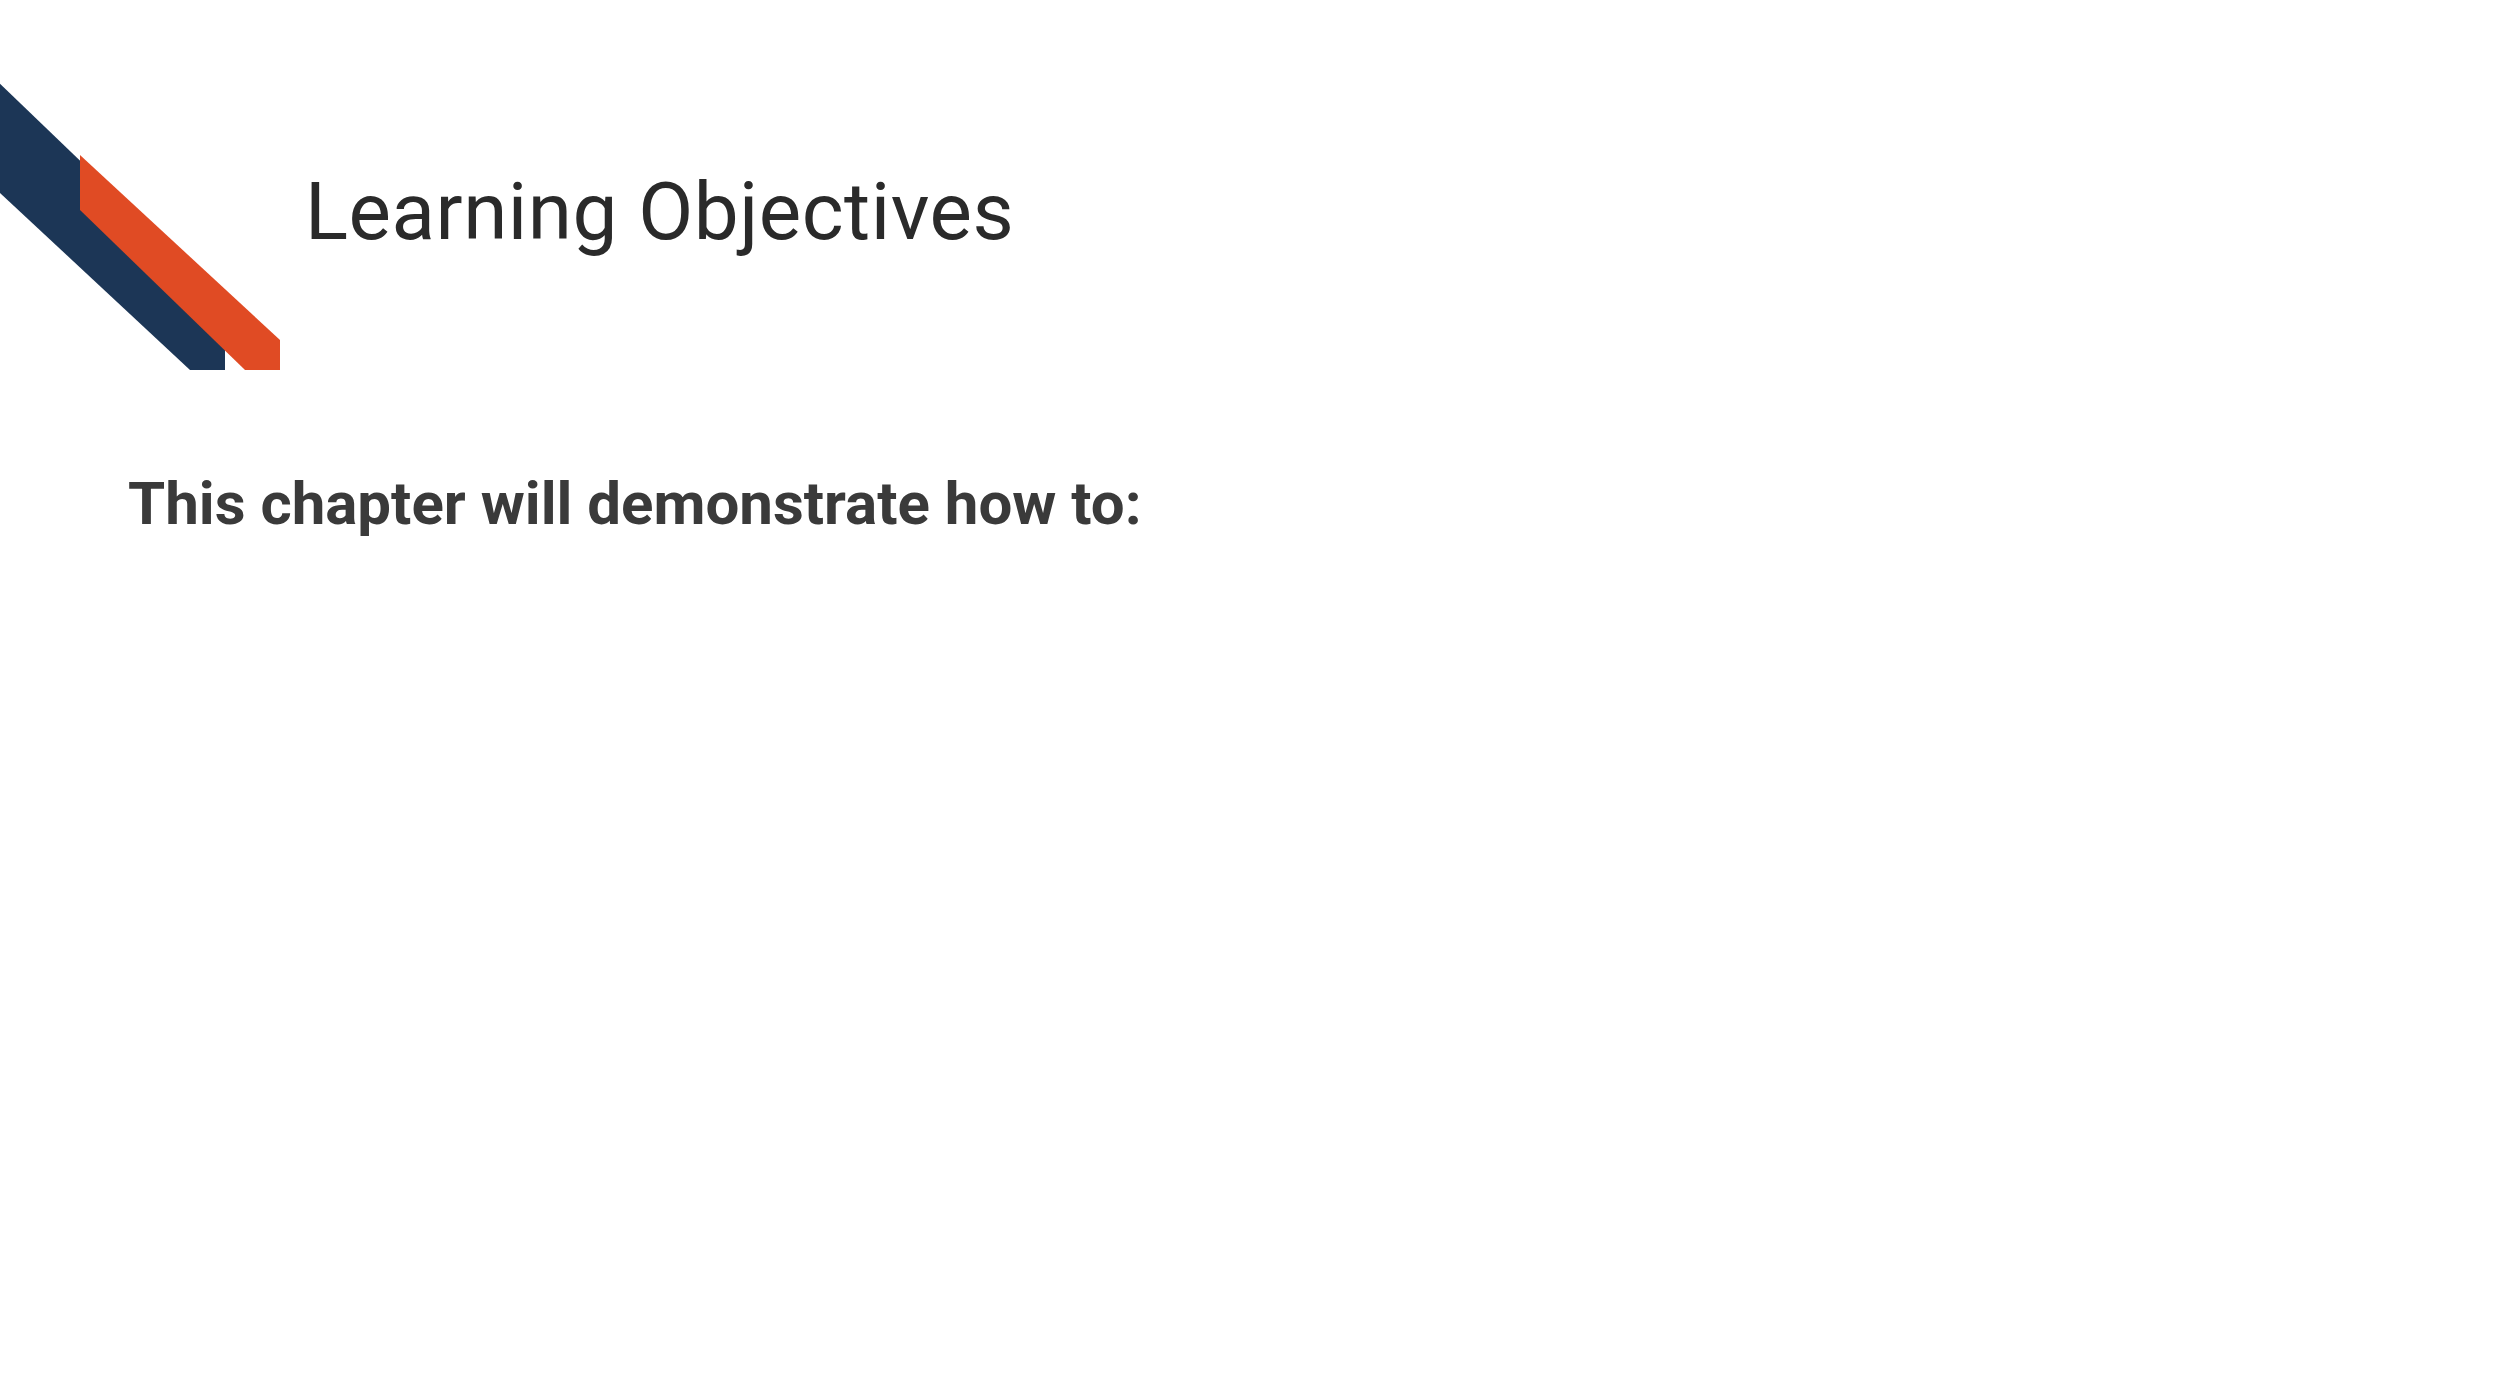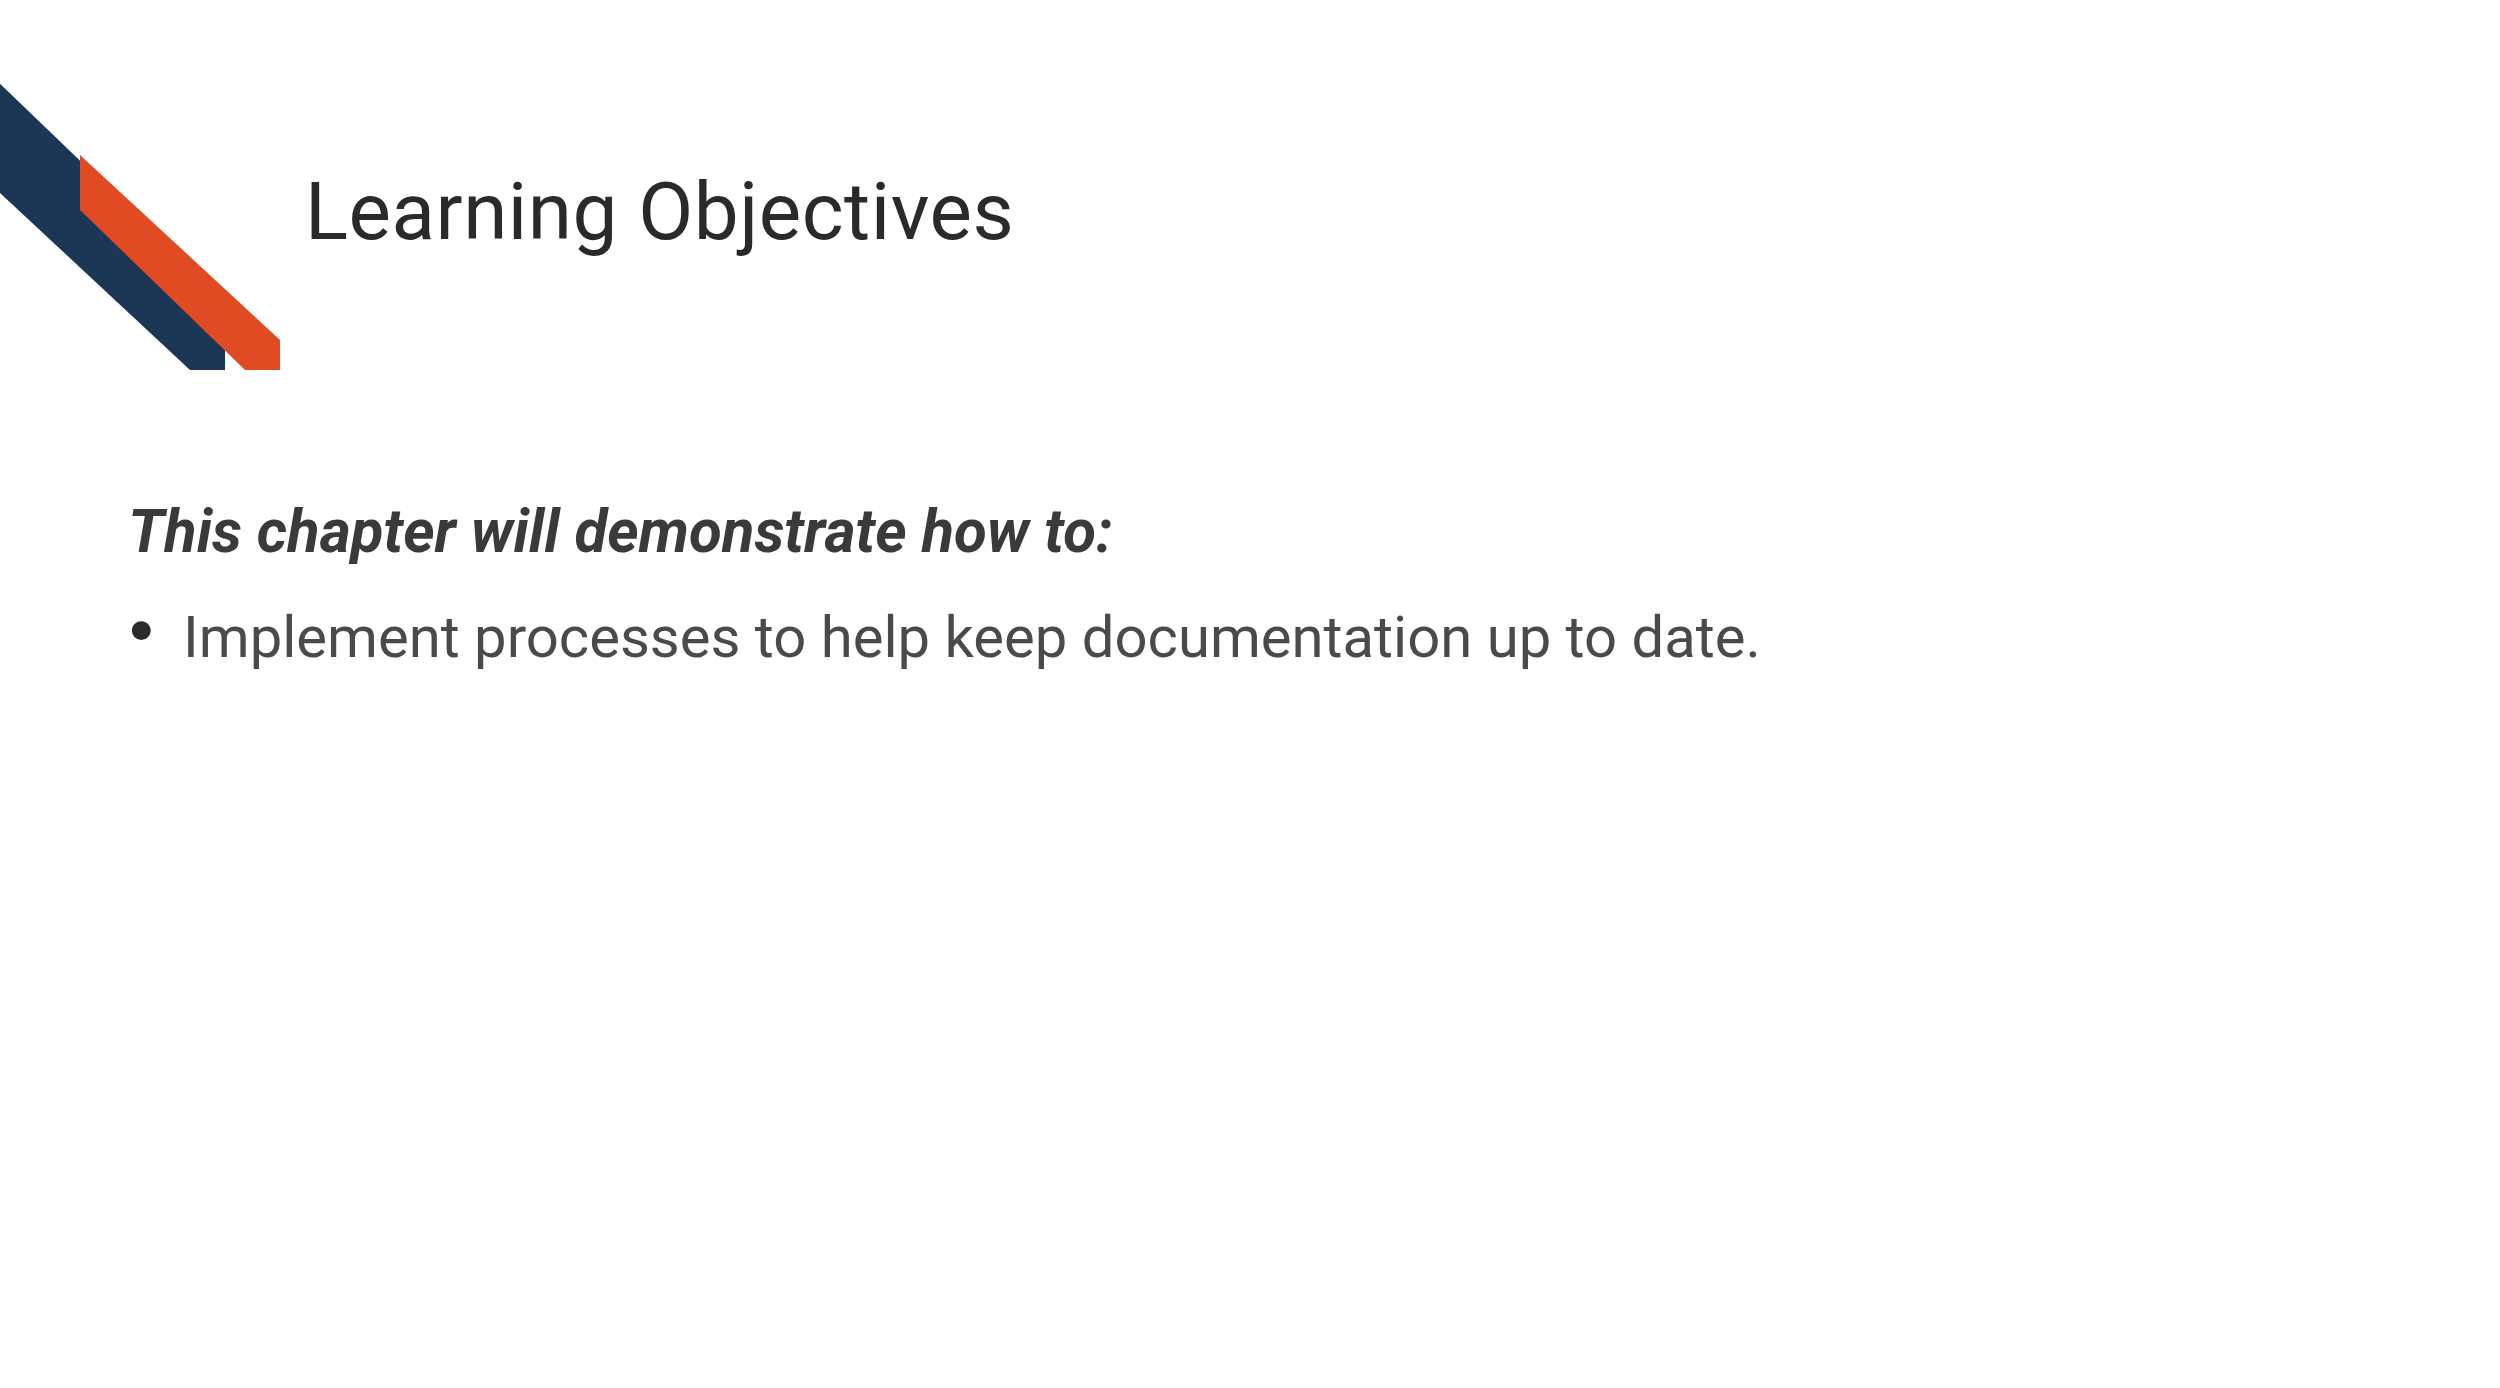--- a/index.html
+++ b/index.html
@@ -27,26 +27,25 @@
       position: absolute;
       top: 165px;
       left: 305px;
       font-size: 80px;
       font-weight: 400;
       color: #2a2a2a;
       letter-spacing: 0.5px;
     }
     .intro-label {
       position: absolute;
-      top: 496px;
+      top: 468px;
       left: 128px;
       font-size: 60px;
       font-weight: 700;
       color: #3a3a3a;
-      font-style: italic;
     }
     .bullet-list {
       position: absolute;
       top: 600px;
       left: 128px;
       list-style: none;
     }
     .bullet-list li {
       font-size: 58px;
       font-weight: 400;
@@ -71,14 +70,13 @@
 <svg class="corner-decoration" viewBox="0 0 300 370" xmlns="http://www.w3.org/2000/svg">
   <polygon points="-30,55 -30,165 190,370 225,370 225,300" fill="#1c3656"></polygon>
   <polygon points="80,155 80,210 245,370 280,370 280,340" fill="#e04b24"></polygon>
 </svg>
 
 <h1 class="slide-title">Learning Objectives</h1>
 
 <p class="intro-label">This chapter will demonstrate how to:</p>
 
 <ul class="bullet-list">
-  <li>Implement processes to help keep documentation up to date.</li>
 </ul>
 
 </body></html>

